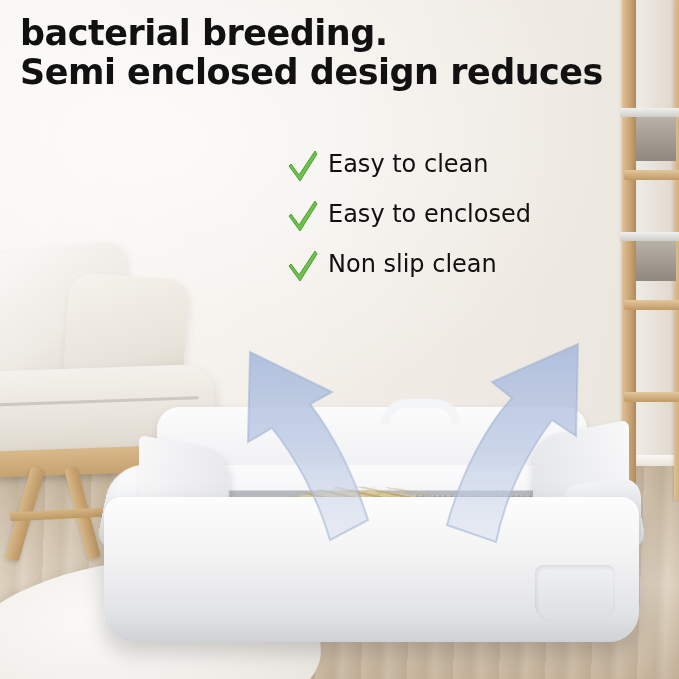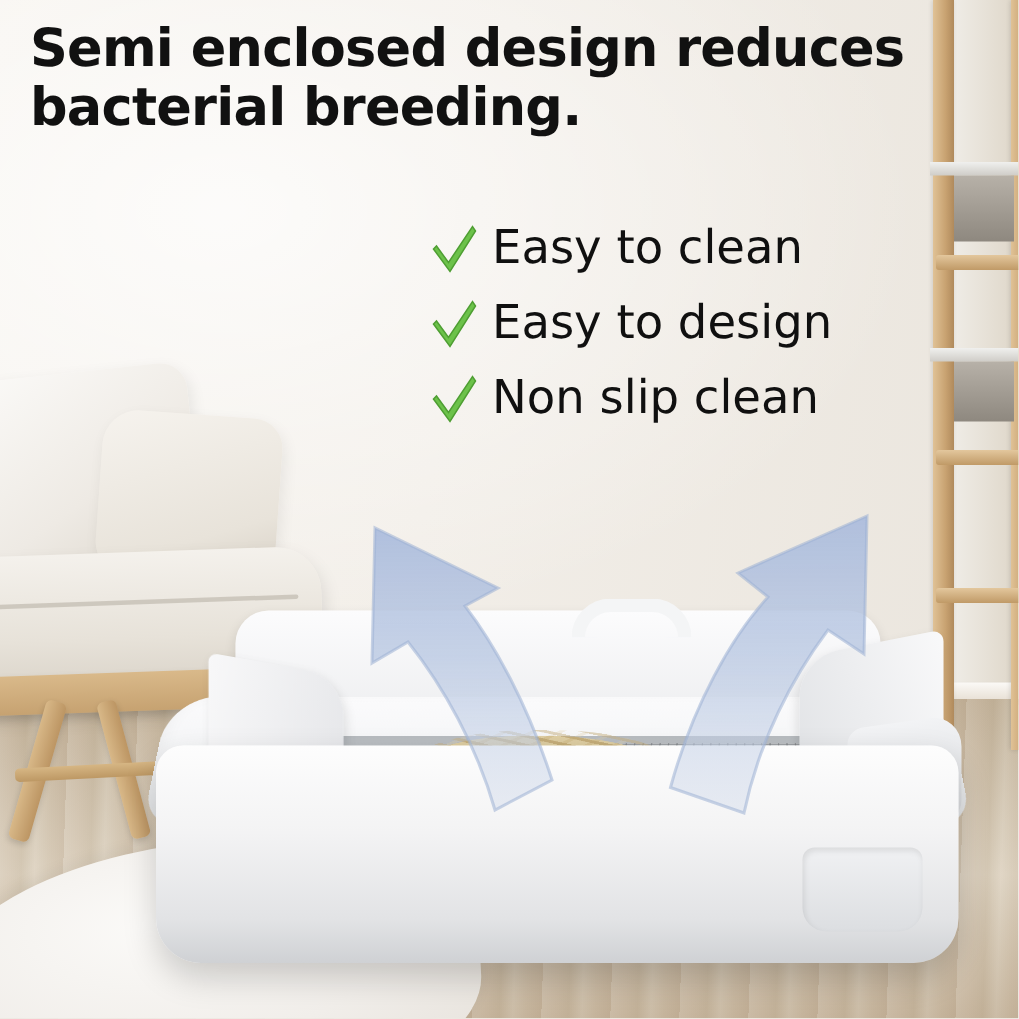--- a/index.html
+++ b/index.html
@@ -350,21 +350,21 @@
     width: 30px;
     height: 34px;
     flex: 0 0 auto;
     margin-right: 10px;
     display: block;
   }
   .bullet-label {
     color: #101010;
     font-family: "DejaVu Sans", sans-serif;
     font-weight: 400;
-    font-size: 31px;
+    font-size: 24px;
     line-height: 1.05;
     white-space: nowrap;
   }
 </style>
 </head>
 <body>
 
 <div class="canvas">
 
   <div class="room">
@@ -438,38 +438,38 @@
     <path d="M447 525
              C 462 470, 488 424, 512 398
              L 492 382
              L 578 344
              L 576 436
              L 552 420
              C 528 452, 506 494, 496 542 Z" fill="url(#arrGrad2)" stroke="#9cb0d4" stroke-width="2" stroke-opacity="0.55"></path>
   </svg>
 
   <div class="headline">
+    <div>bacterial breeding.</div>
     <div>Semi enclosed design reduces</div>
-    <div>bacterial breeding.</div>
   </div>
 
   <div class="bullets">
 
     <div class="bullet">
       <svg class="check" viewBox="0 0 30 34">
         <path d="M3 16 L11 27 L27 3 L29 6 L12 33 L1 18 Z" fill="#6cc24a" stroke="#4e9e32" stroke-width="1"></path>
       </svg>
       <span class="bullet-label">Easy to clean</span>
     </div>
 
     <div class="bullet">
       <svg class="check" viewBox="0 0 30 34">
         <path d="M3 16 L11 27 L27 3 L29 6 L12 33 L1 18 Z" fill="#6cc24a" stroke="#4e9e32" stroke-width="1"></path>
       </svg>
-      <span class="bullet-label">Easy to design</span>
+      <span class="bullet-label">Easy to enclosed</span>
     </div>
 
     <div class="bullet">
       <svg class="check" viewBox="0 0 30 34">
         <path d="M3 16 L11 27 L27 3 L29 6 L12 33 L1 18 Z" fill="#6cc24a" stroke="#4e9e32" stroke-width="1"></path>
       </svg>
       <span class="bullet-label">Non slip clean</span>
     </div>
 
   </div>

